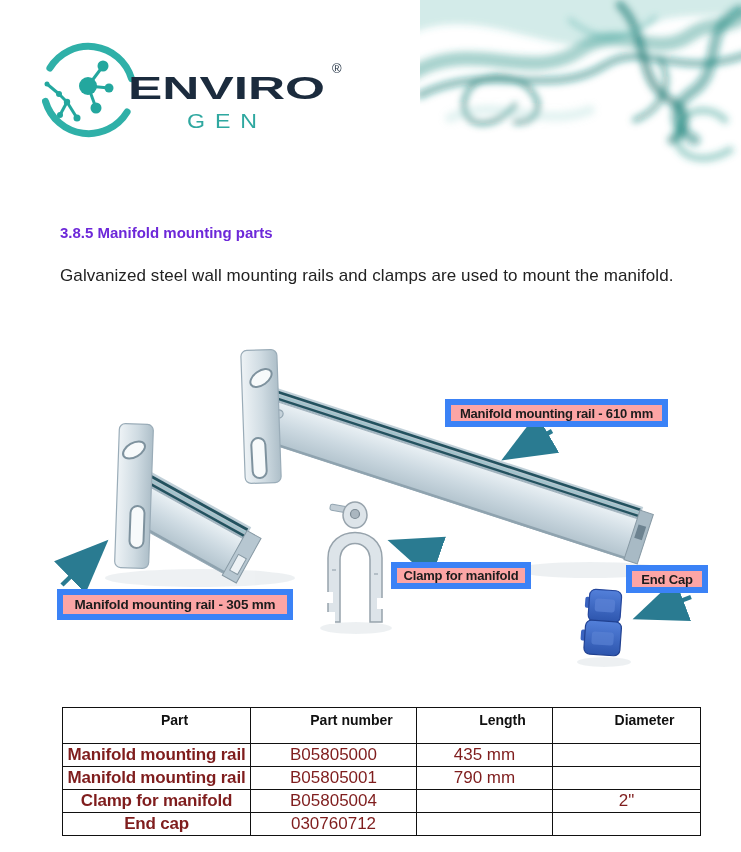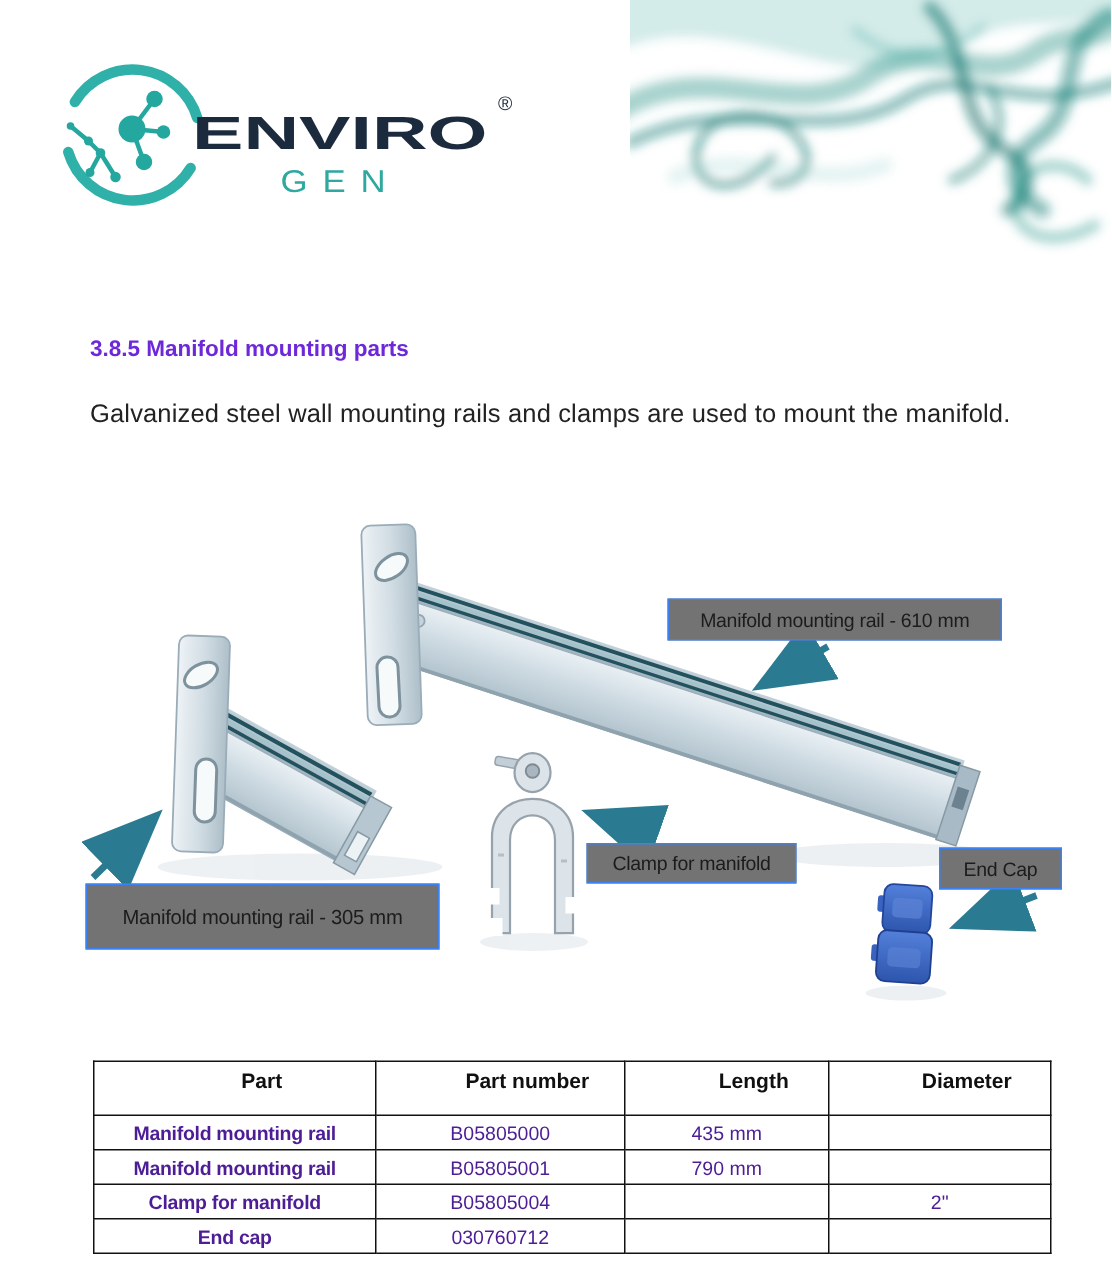--- a/index.html
+++ b/index.html
@@ -9,42 +9,42 @@
     overflow:hidden; font-family:"Liberation Sans", sans-serif; color:#1f1f1f;
   }
   .abs { position:absolute; }
 
   
   #heading { left:60px; top:224px; font-size:15px; font-weight:bold; color:#6d28d9; }
   #bodytext { left:60px; top:266px; font-size:17px; color:#222; letter-spacing:0.1px; }
 
   
   .callout {
-    position:absolute; background:#737373; border:1px solid #3b82f6;
+    position:absolute; background:#fca5a5; border:6px solid #3b82f6;
     display:flex; align-items:center; justify-content:center;
-    font-size:13px; color:#1c1c1c; white-space:nowrap; letter-spacing:-0.2px;
+    font-size:13px; color:#1c1c1c; white-space:nowrap; letter-spacing:-0.2px;font-weight:bold;
   }
   #label-610   { left:445px; top:399px; width:223px; height:28px; }
   #label-clamp { left:391px; top:562px; width:140px; height:27px; }
   #label-endcap{ left:626px; top:565px; width:82px;  height:28px; }
-  #label-305   { left:57px;  top:589px; width:236px; height:44px; font-size:13.5px; }
+  #label-305   { left:57px;  top:589px; width:236px; height:31px; font-size:13.5px; }
 
   
   #parts-table {
     position:absolute; left:62px; top:707px; width:638px;
     border-collapse:collapse; table-layout:fixed;
   }
   #parts-table th, #parts-table td {
     border:1px solid #111; text-align:center; overflow:hidden; white-space:nowrap;
   }
   #parts-table th {
     height:36px; vertical-align:top; padding-top:4px;
     font-size:14px; font-weight:bold; color:#101010;padding-left:36px;
   }
-  #parts-table td { height:23px; vertical-align:middle; font-size:13px; color:#4c1d95; }
+  #parts-table td { height:23px; vertical-align:middle; font-size:17px; color:#7f1d1d; }
   #parts-table td.part-col { font-weight:bold; letter-spacing:-0.2px; }
 
   svg { display:block; }
 </style>
 </head>
 <body>
 
 <div id="page">
 
   <svg class="abs" style="left:420px; top:0;" width="321" height="175" viewBox="0 0 321 175" aria-hidden="true">

